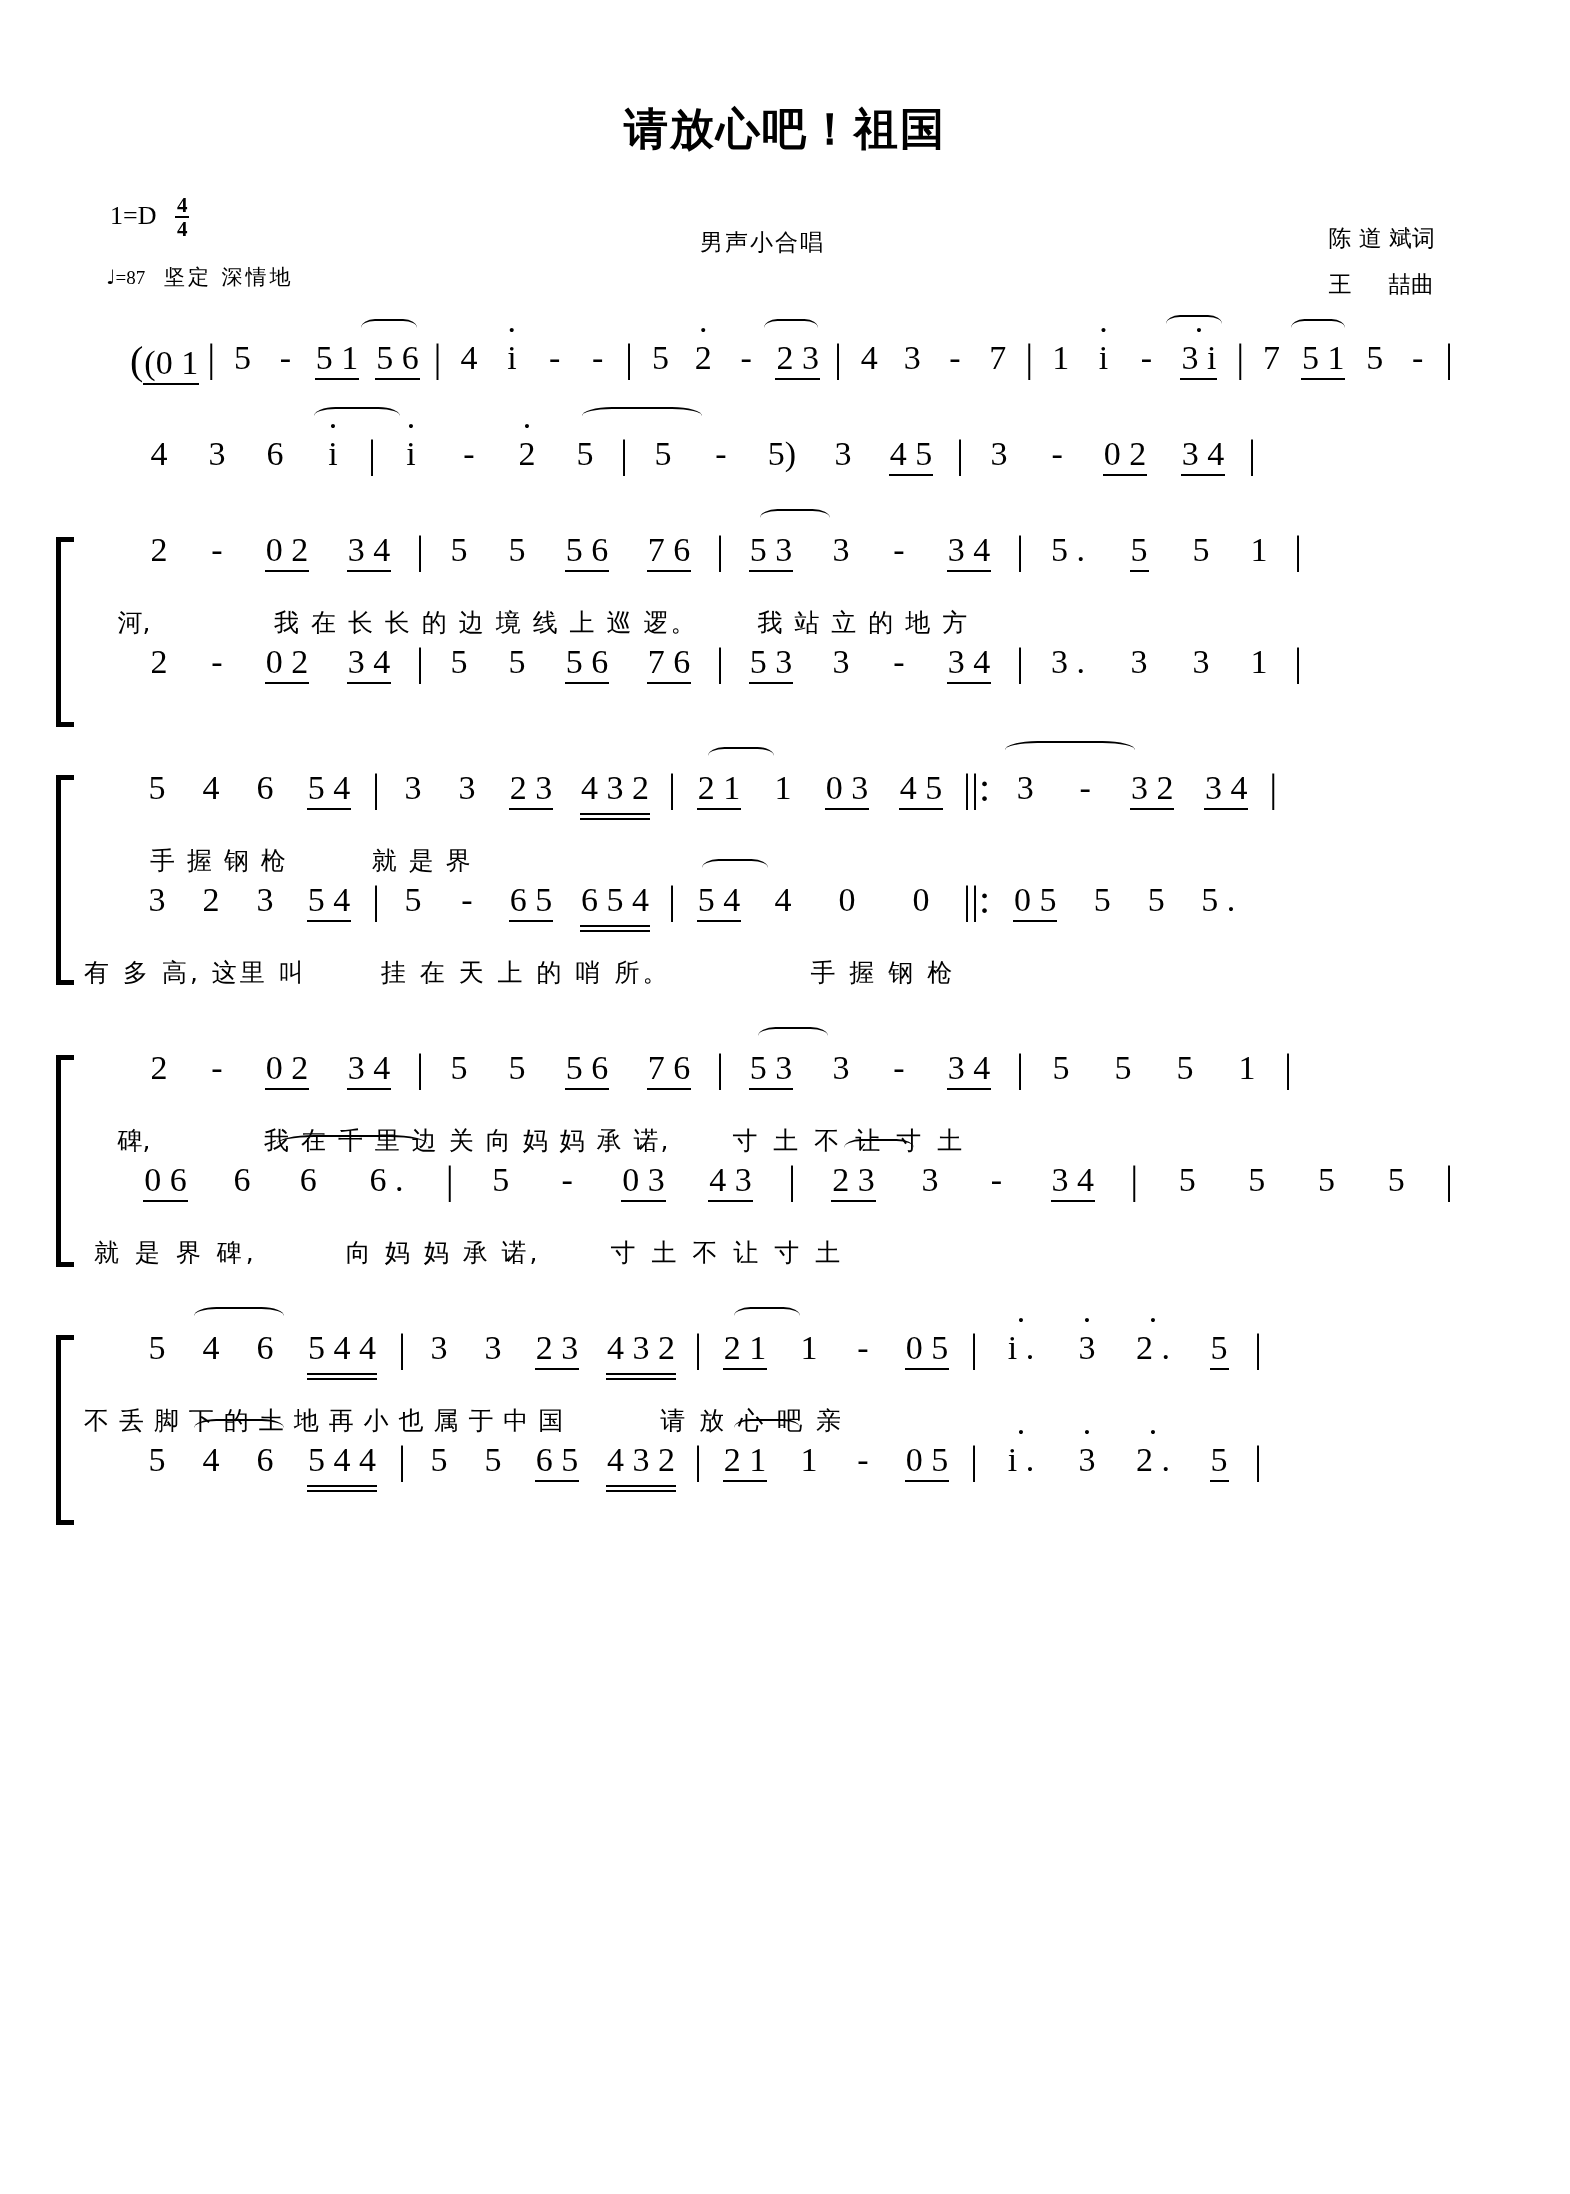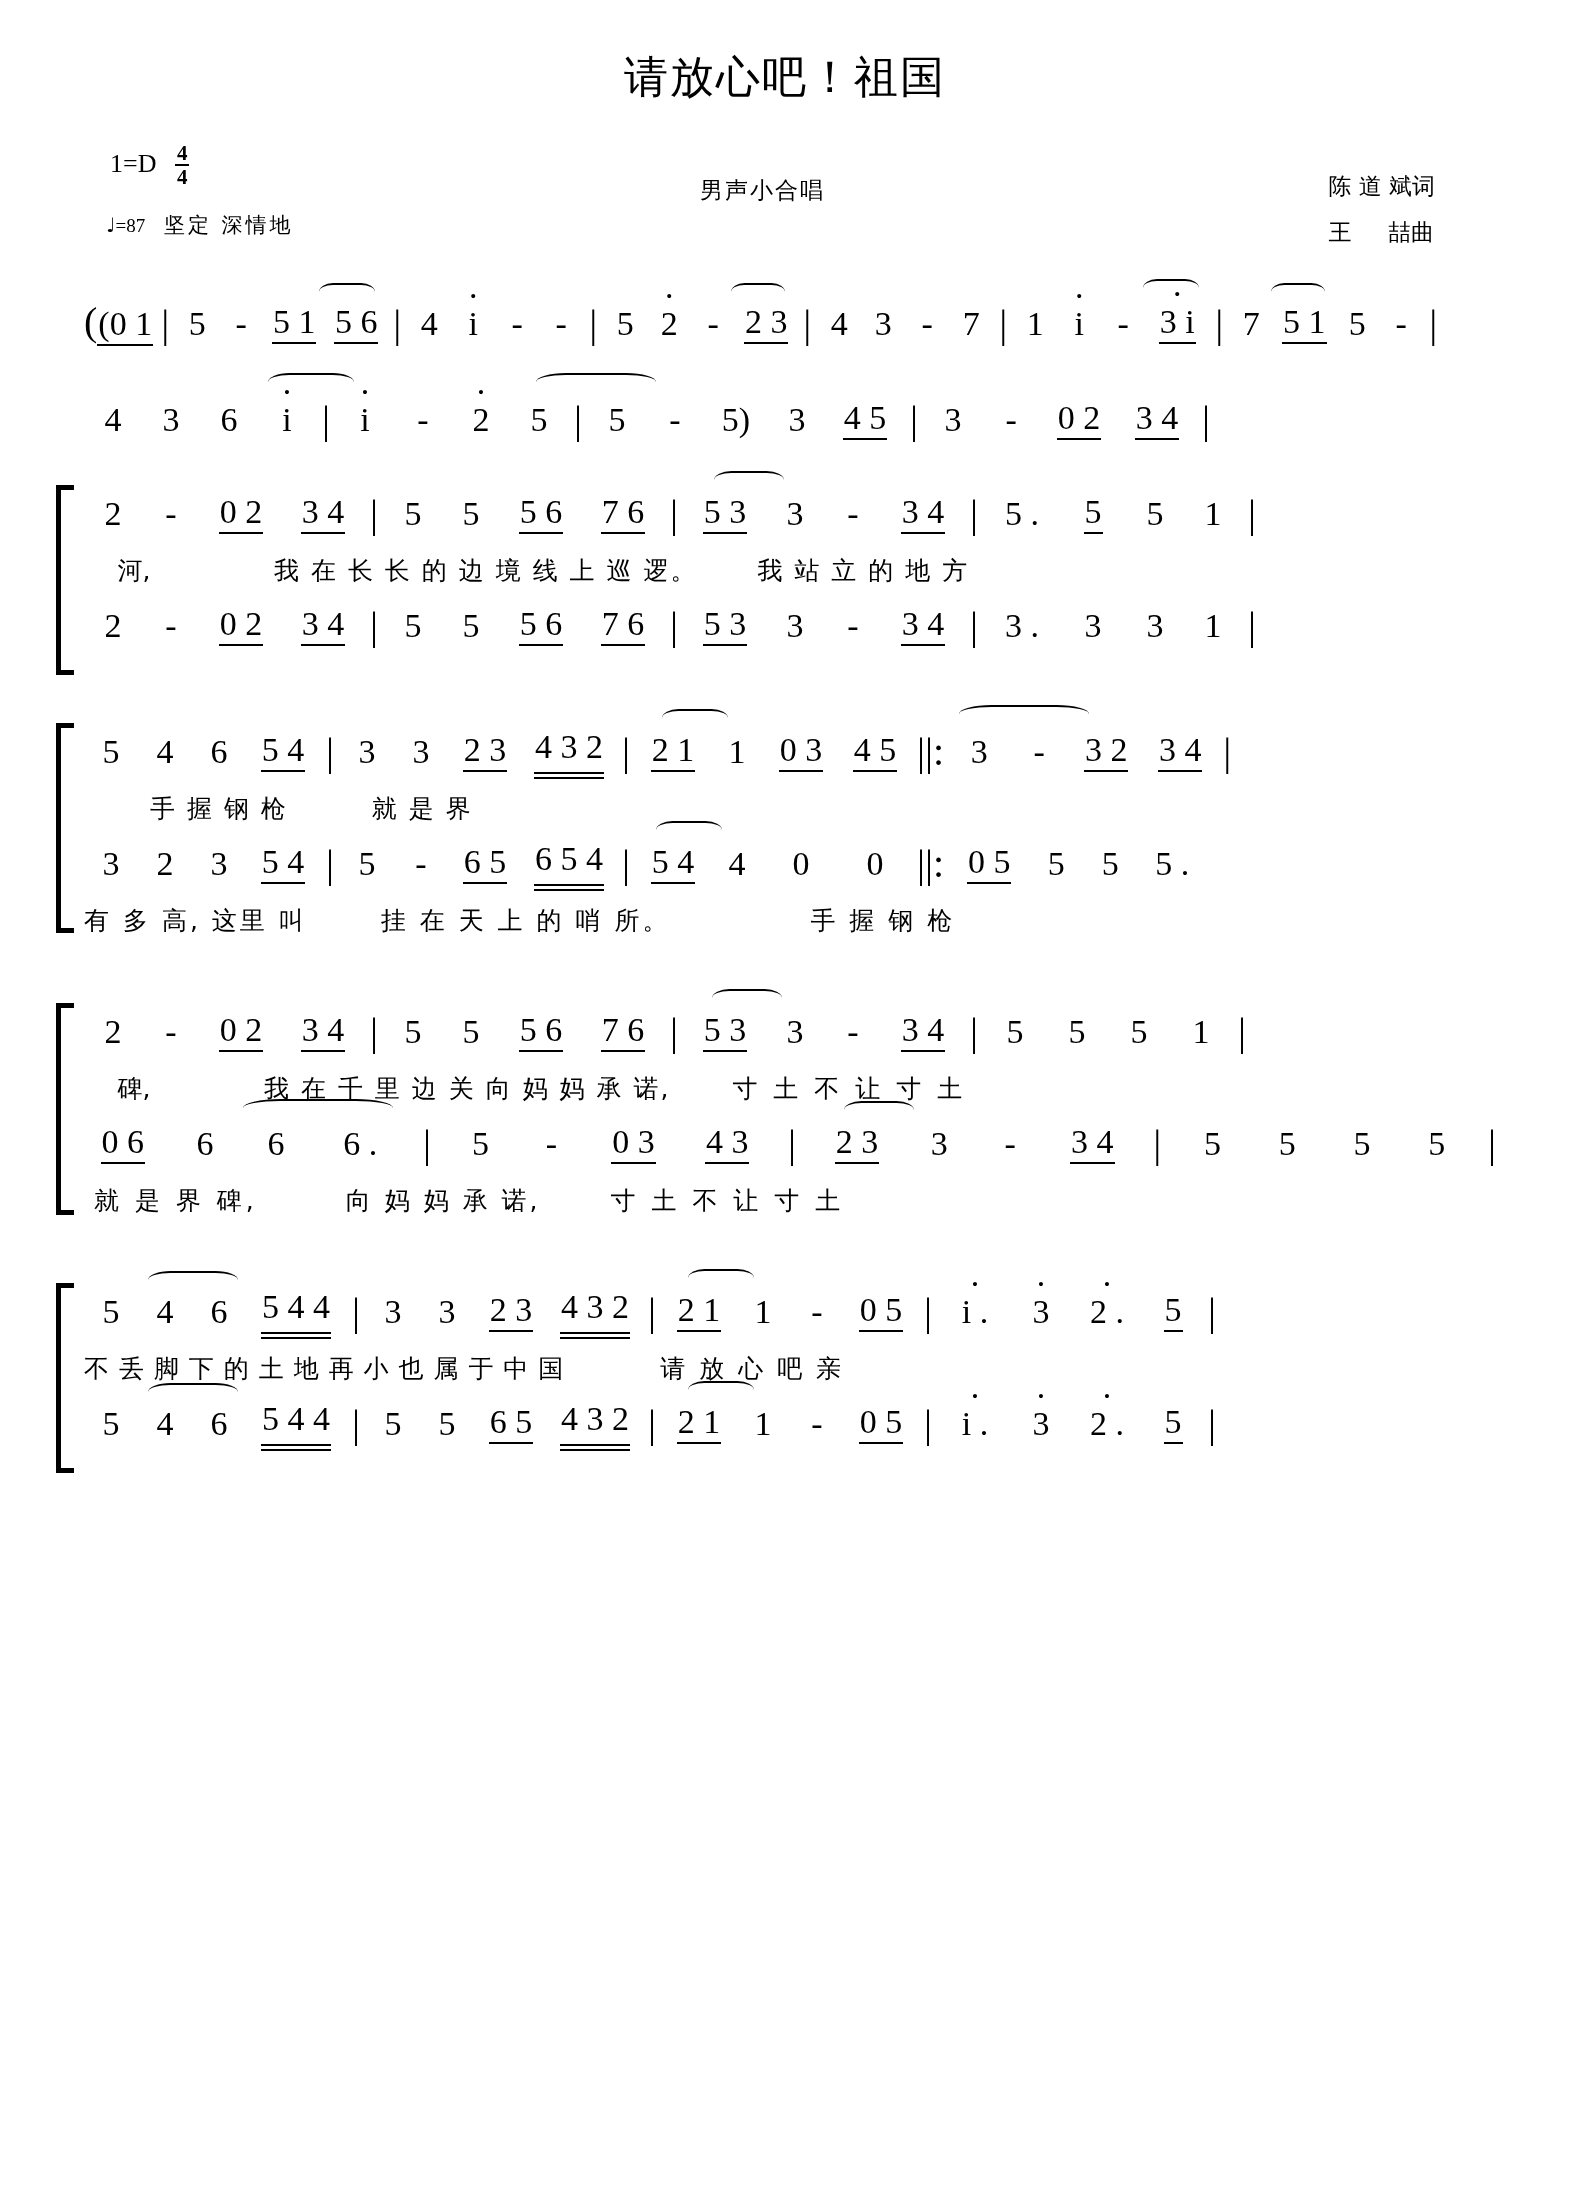--- a/index.html
+++ b/index.html
@@ -19,24 +19,24 @@
     position: relative;
     width: 1570px;
     height: 2194px;
     box-sizing: border-box;
     padding: 0;
   }
   
   .title {
     text-align: center;
     font-size: 44px;
-    font-weight: normal;
+    font-weight: bold;
     font-family: "DejaVu Sans", sans-serif;
     letter-spacing: 2px;
-    margin-top: 48px;
+    margin-top: 100px;
   }
   
   .header {
     position: relative;
     height: 150px;
     margin-top: 28px;
   }
   .key-sig {
     position: absolute;
     left: 110px;
@@ -107,25 +107,26 @@
   .systems {
     margin-top: 4px;
   }
   .system {
     position: relative;
     margin: 0 0 0 0;
   }
   .staff-row {
     position: relative;
     display: flex;
-    align-items: center;
+    align-items: flex-start;
     height: 62px;
     padding-left: 84px;
-    padding-right: 68px;
+    padding-right: 111px;
     box-sizing: border-box;
+    margin-left: 46px;
   }
   .lyric-row {
     position: relative;
     display: flex;
     height: 50px;
     padding-left: 84px;
     padding-right: 80px;
     box-sizing: border-box;
     align-items: center;
   }

